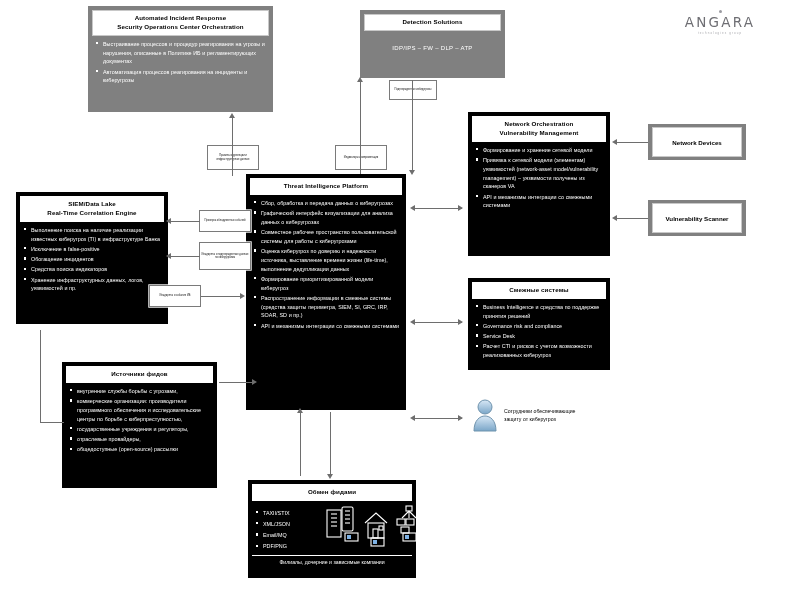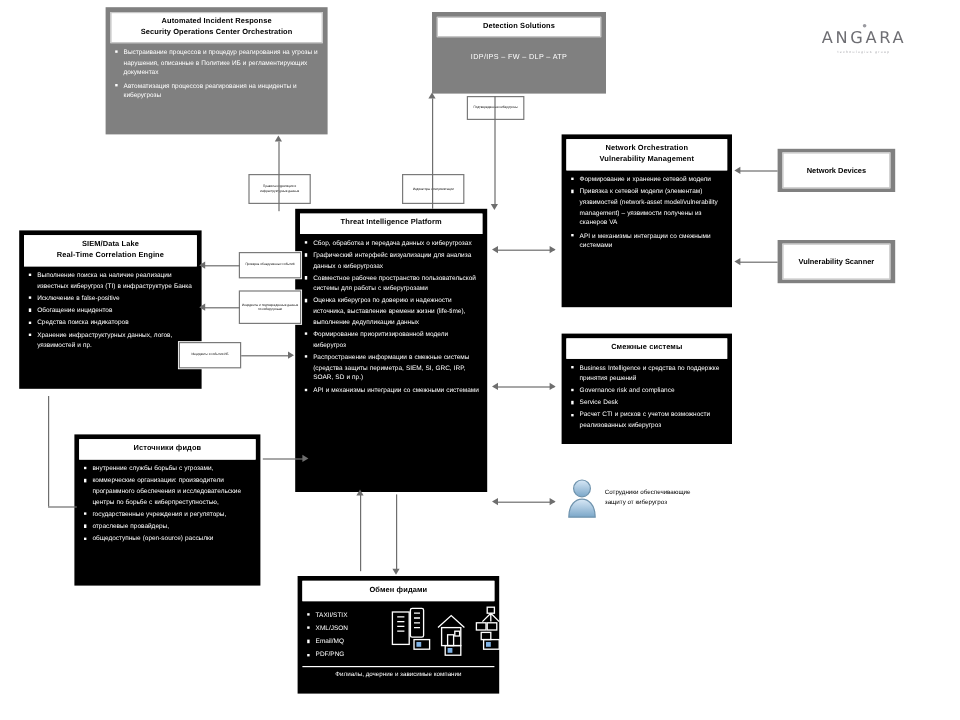--- a/index.html
+++ b/index.html
@@ -129,21 +129,21 @@
 
   
   .person-wrap{position:absolute;display:flex;align-items:center;}
   .person-cap{font-size:5.2px;line-height:1.55;color:#000;margin-left:6px;width:82px;}
 </style>
 </head>
 <body>
 
 <div class="stage">
 
-  <div class="logo" style="left:660px;top:20px;width:120px;">
+  <div class="logo" style="left:660px;top:10px;width:120px;">
     <div class="dot"></div>
     <div class="word">ANGARA</div>
     <div class="tag">technologies group</div>
   </div>
 
   <div class="panel light" style="left:88px;top:6px;width:185px;height:106px;">
     <div class="panel-title">
       <span>Automated Incident Response</span><br>
       <span>Security Operations Center Orchestration</span>
     </div>

